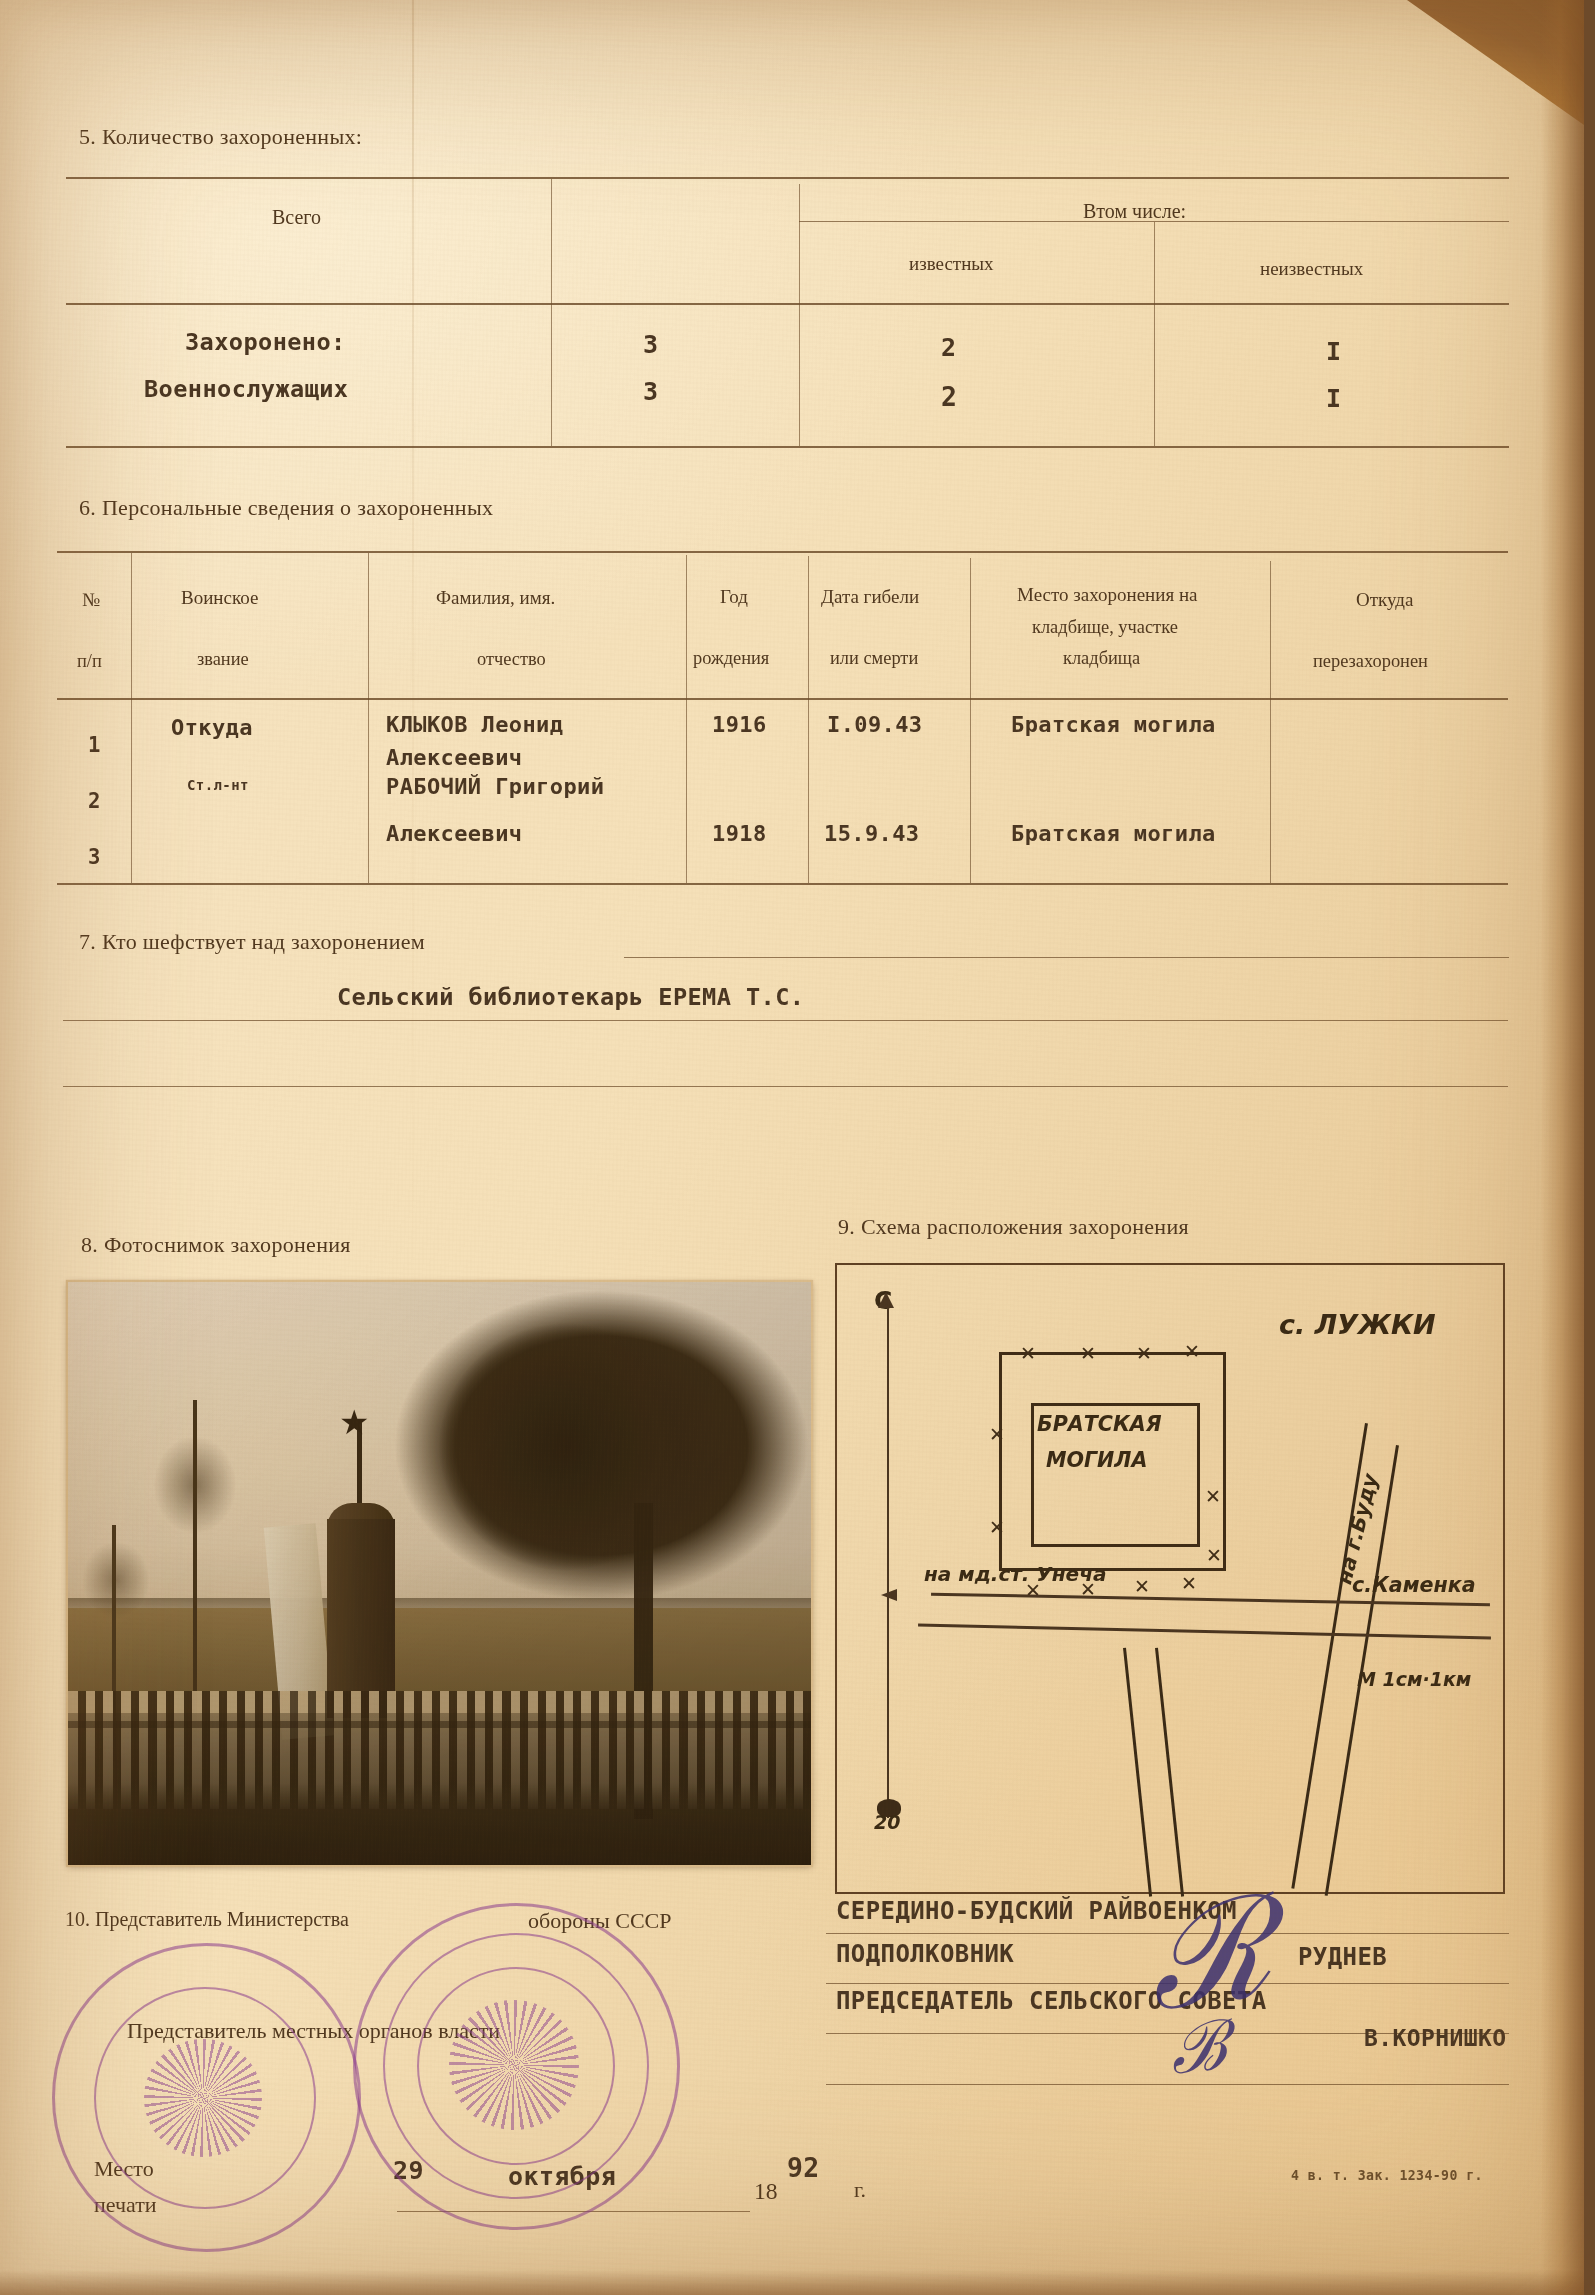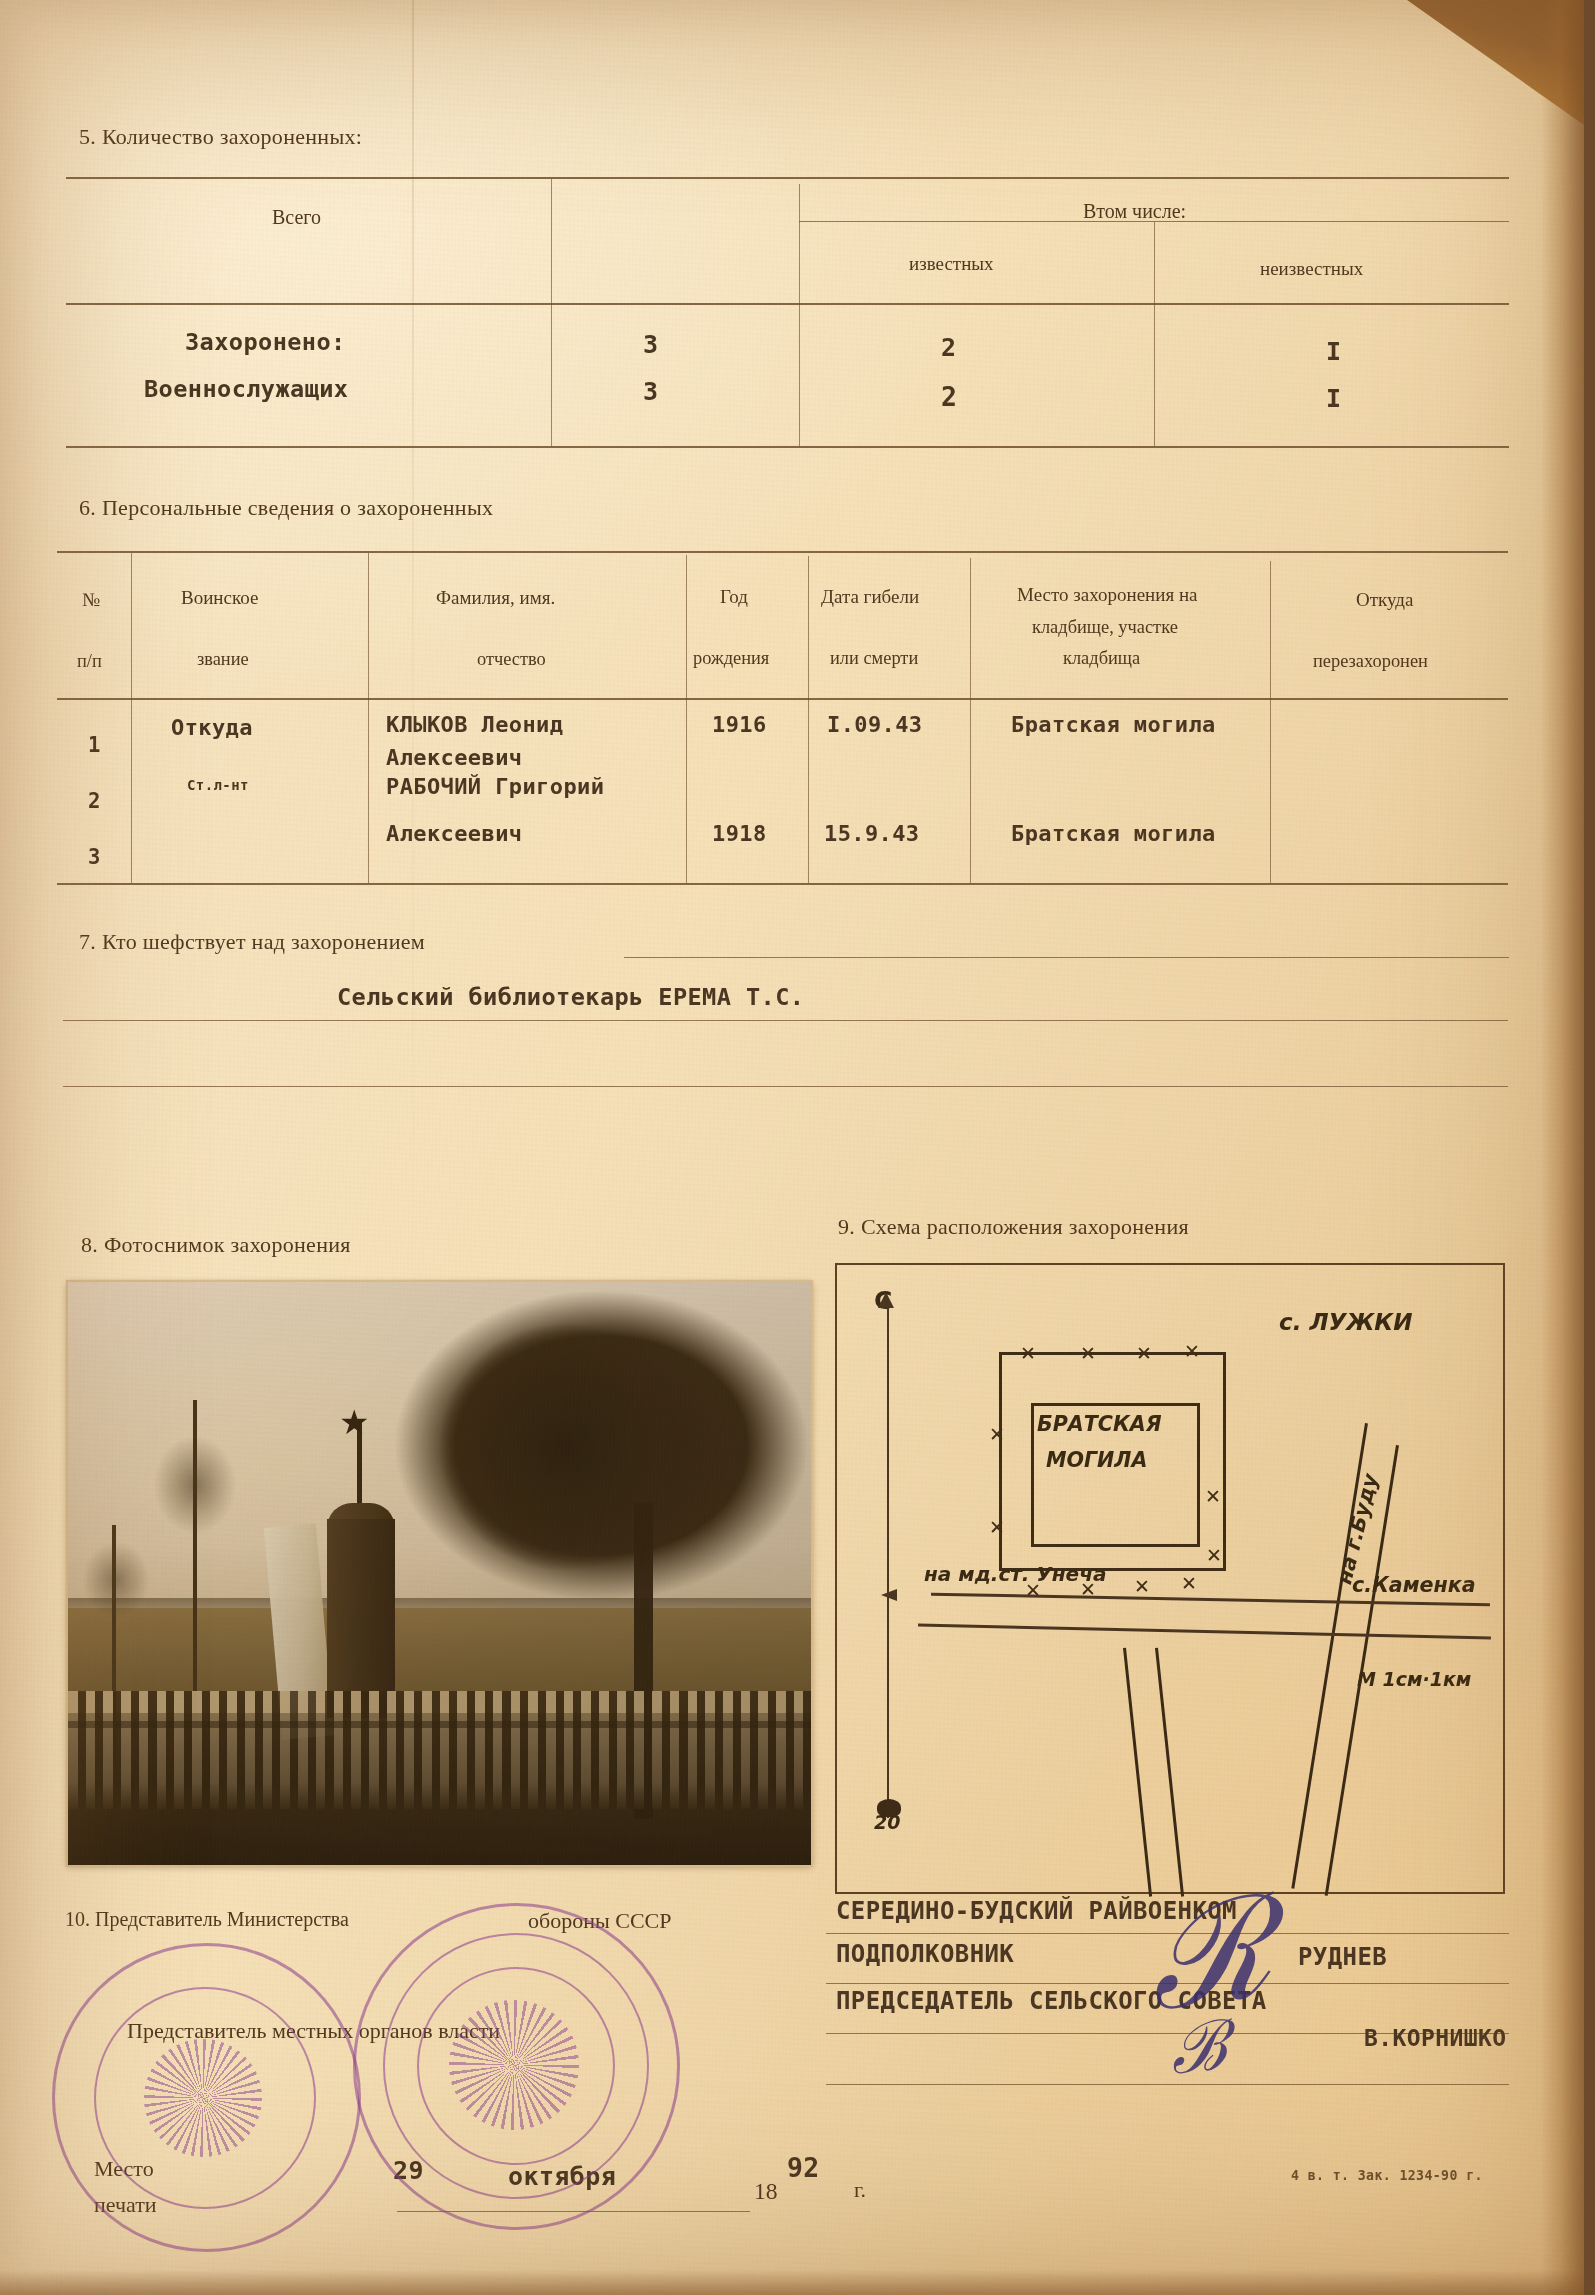--- a/index.html
+++ b/index.html
@@ -257,21 +257,21 @@
 
   <div id="schema">
 
     <div class="sv-txt" style="left:37px;top:20.6px;font-size:25px;font-style:normal;">С</div>
     <div class="sv-arrow-up"></div>
     <div class="sv-axis"></div>
     <div class="sv-arrow-mid"></div>
     <div class="sv-blob"></div>
     <div class="sv-txt" style="left:37px;top:546px;font-size:19px;">20</div>
 
-    <div class="sv-txt" style="left:442px;top:44px;font-size:23px;">с. ЛУЖКИ</div>
+    <div class="sv-txt" style="left:442px;top:44px;font-size:27px;">с. ЛУЖКИ</div>
 
     <div class="grave-outer"></div>
     <div class="grave-inner"></div>
     <div class="sv-txt" style="left:200px;top:147px;font-size:20.6px;">БРАТСКАЯ</div>
     <div class="sv-txt" style="left:209px;top:183px;font-size:20.6px;">МОГИЛА</div>
 
     <div class="xmark" style="left:183px;top:79px;">✕</div>
     <div class="xmark" style="left:243px;top:79px;">✕</div>
     <div class="xmark" style="left:299px;top:79px;">✕</div>
     <div class="xmark" style="left:347px;top:77px;">✕</div>

